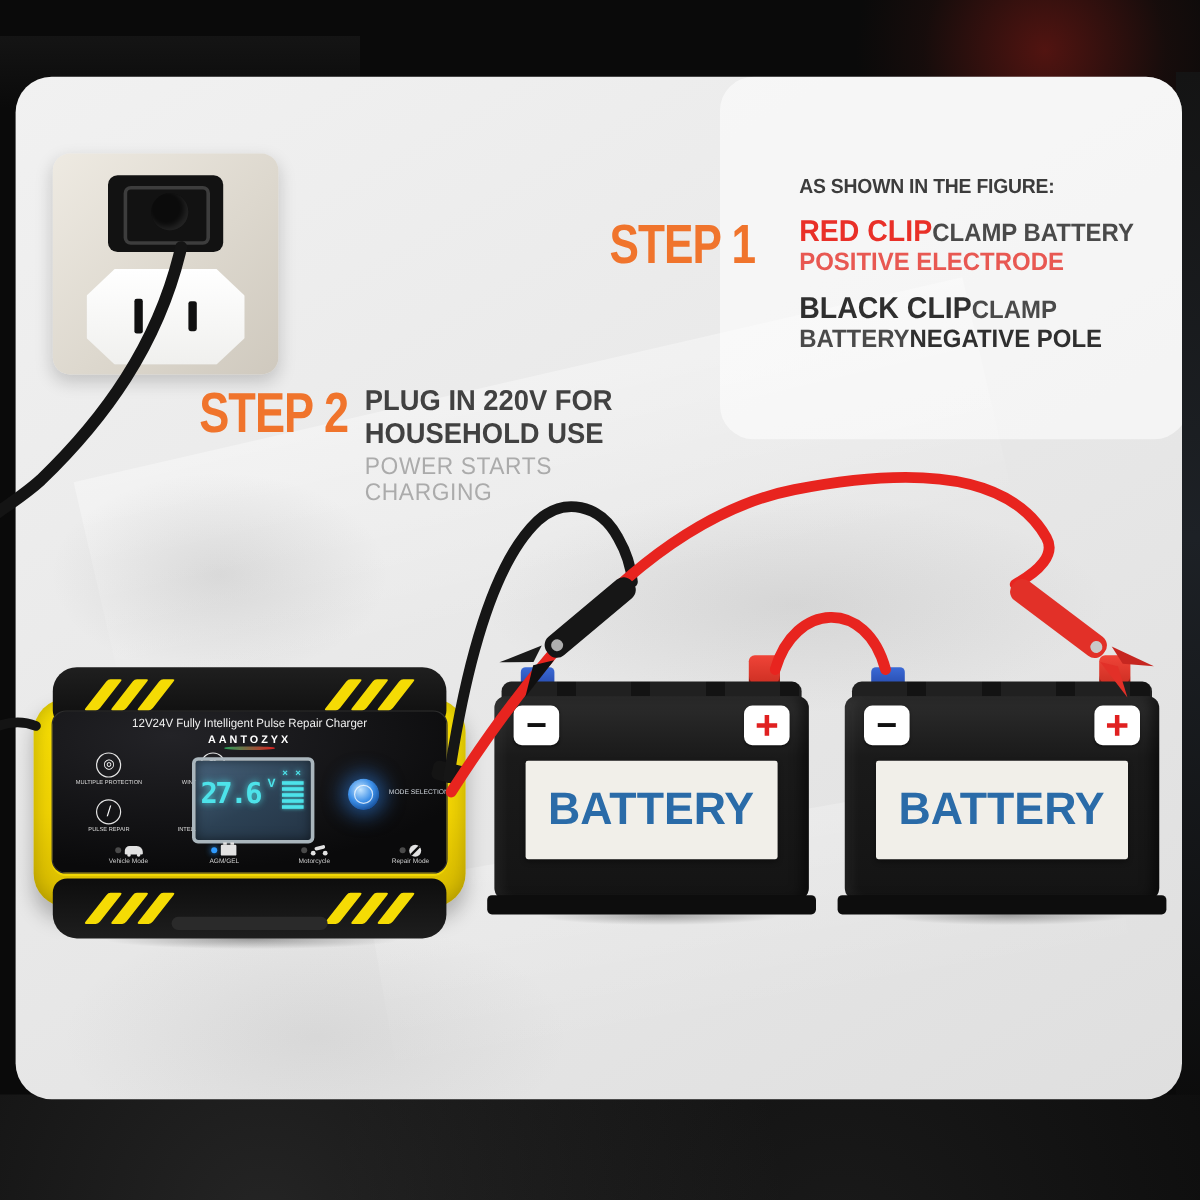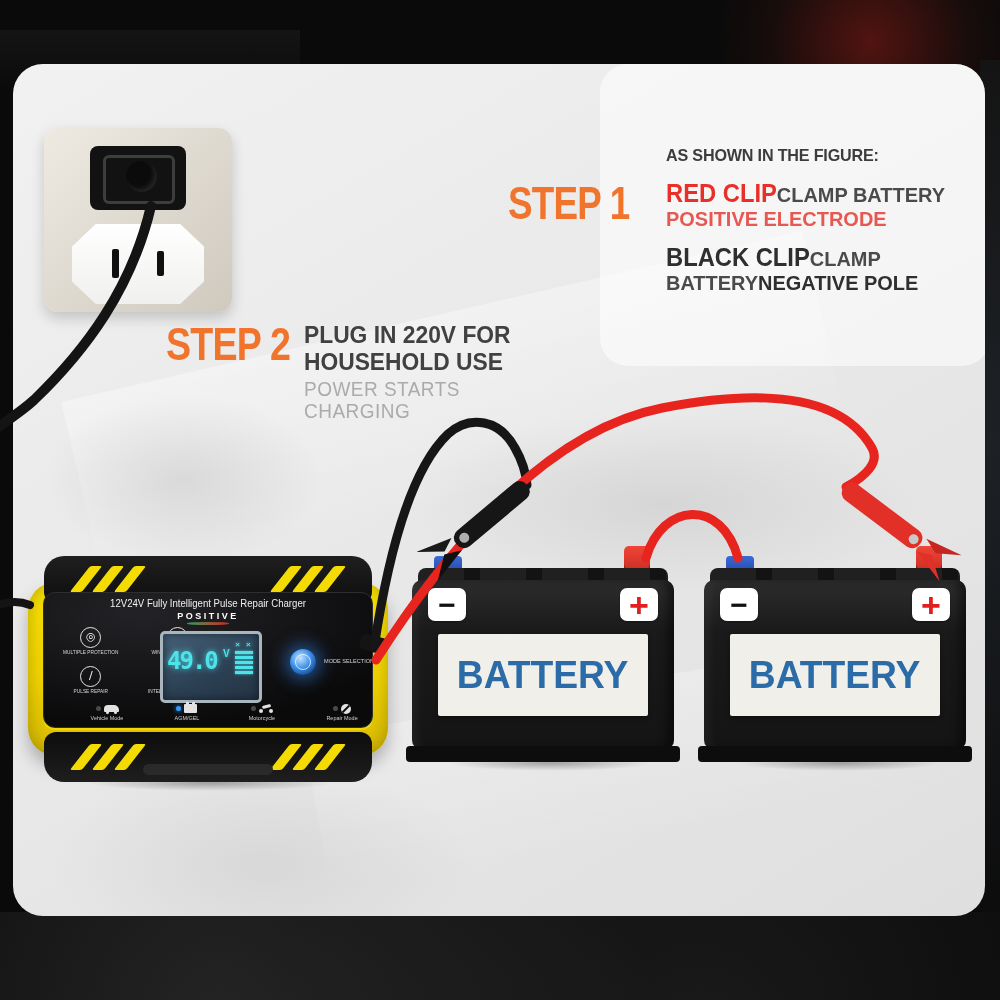--- a/index.html
+++ b/index.html
@@ -230,41 +230,41 @@
     <div class="ch-cap bot">
       <div class="stripe st1"></div>
       <div class="stripe st2"></div>
       <div class="stripe st3"></div>
       <div class="stripe st4"></div>
       <div class="stripe st5"></div>
       <div class="stripe st6"></div>
     </div>
     <div class="ch-face">
       <div class="ch-title">12V24V Fully Intelligent Pulse Repair Charger</div>
-      <div class="ch-brand">POSITIVE</div>
+      <div class="ch-brand">AANTOZYX</div>
       <div class="feat-grid">
         <div class="feat">
           <div class="feat-ic">◎</div>
           <div class="feat-label">MULTIPLE PROTECTION</div>
         </div>
         <div class="feat">
           <div class="feat-ic">◐</div>
           <div class="feat-label">WINTER AND SUMMER</div>
         </div>
         <div class="feat">
           <div class="feat-ic">∕</div>
           <div class="feat-label">PULSE REPAIR</div>
         </div>
         <div class="feat">
           <div class="feat-ic">≈</div>
           <div class="feat-label">INTELLIGENT DETECTION</div>
         </div>
       </div>
       <div class="lcd">
-        <div class="lcd-volt">49.0</div>
+        <div class="lcd-volt">27.6</div>
         <div class="lcd-unit">V</div>
         <div class="lcd-batt">
           <div class="lcd-x">× ×</div>
           <div class="lcd-bars">
             <div></div>
               <div></div>
               <div></div>
               <div></div>
               <div></div>
           </div>

